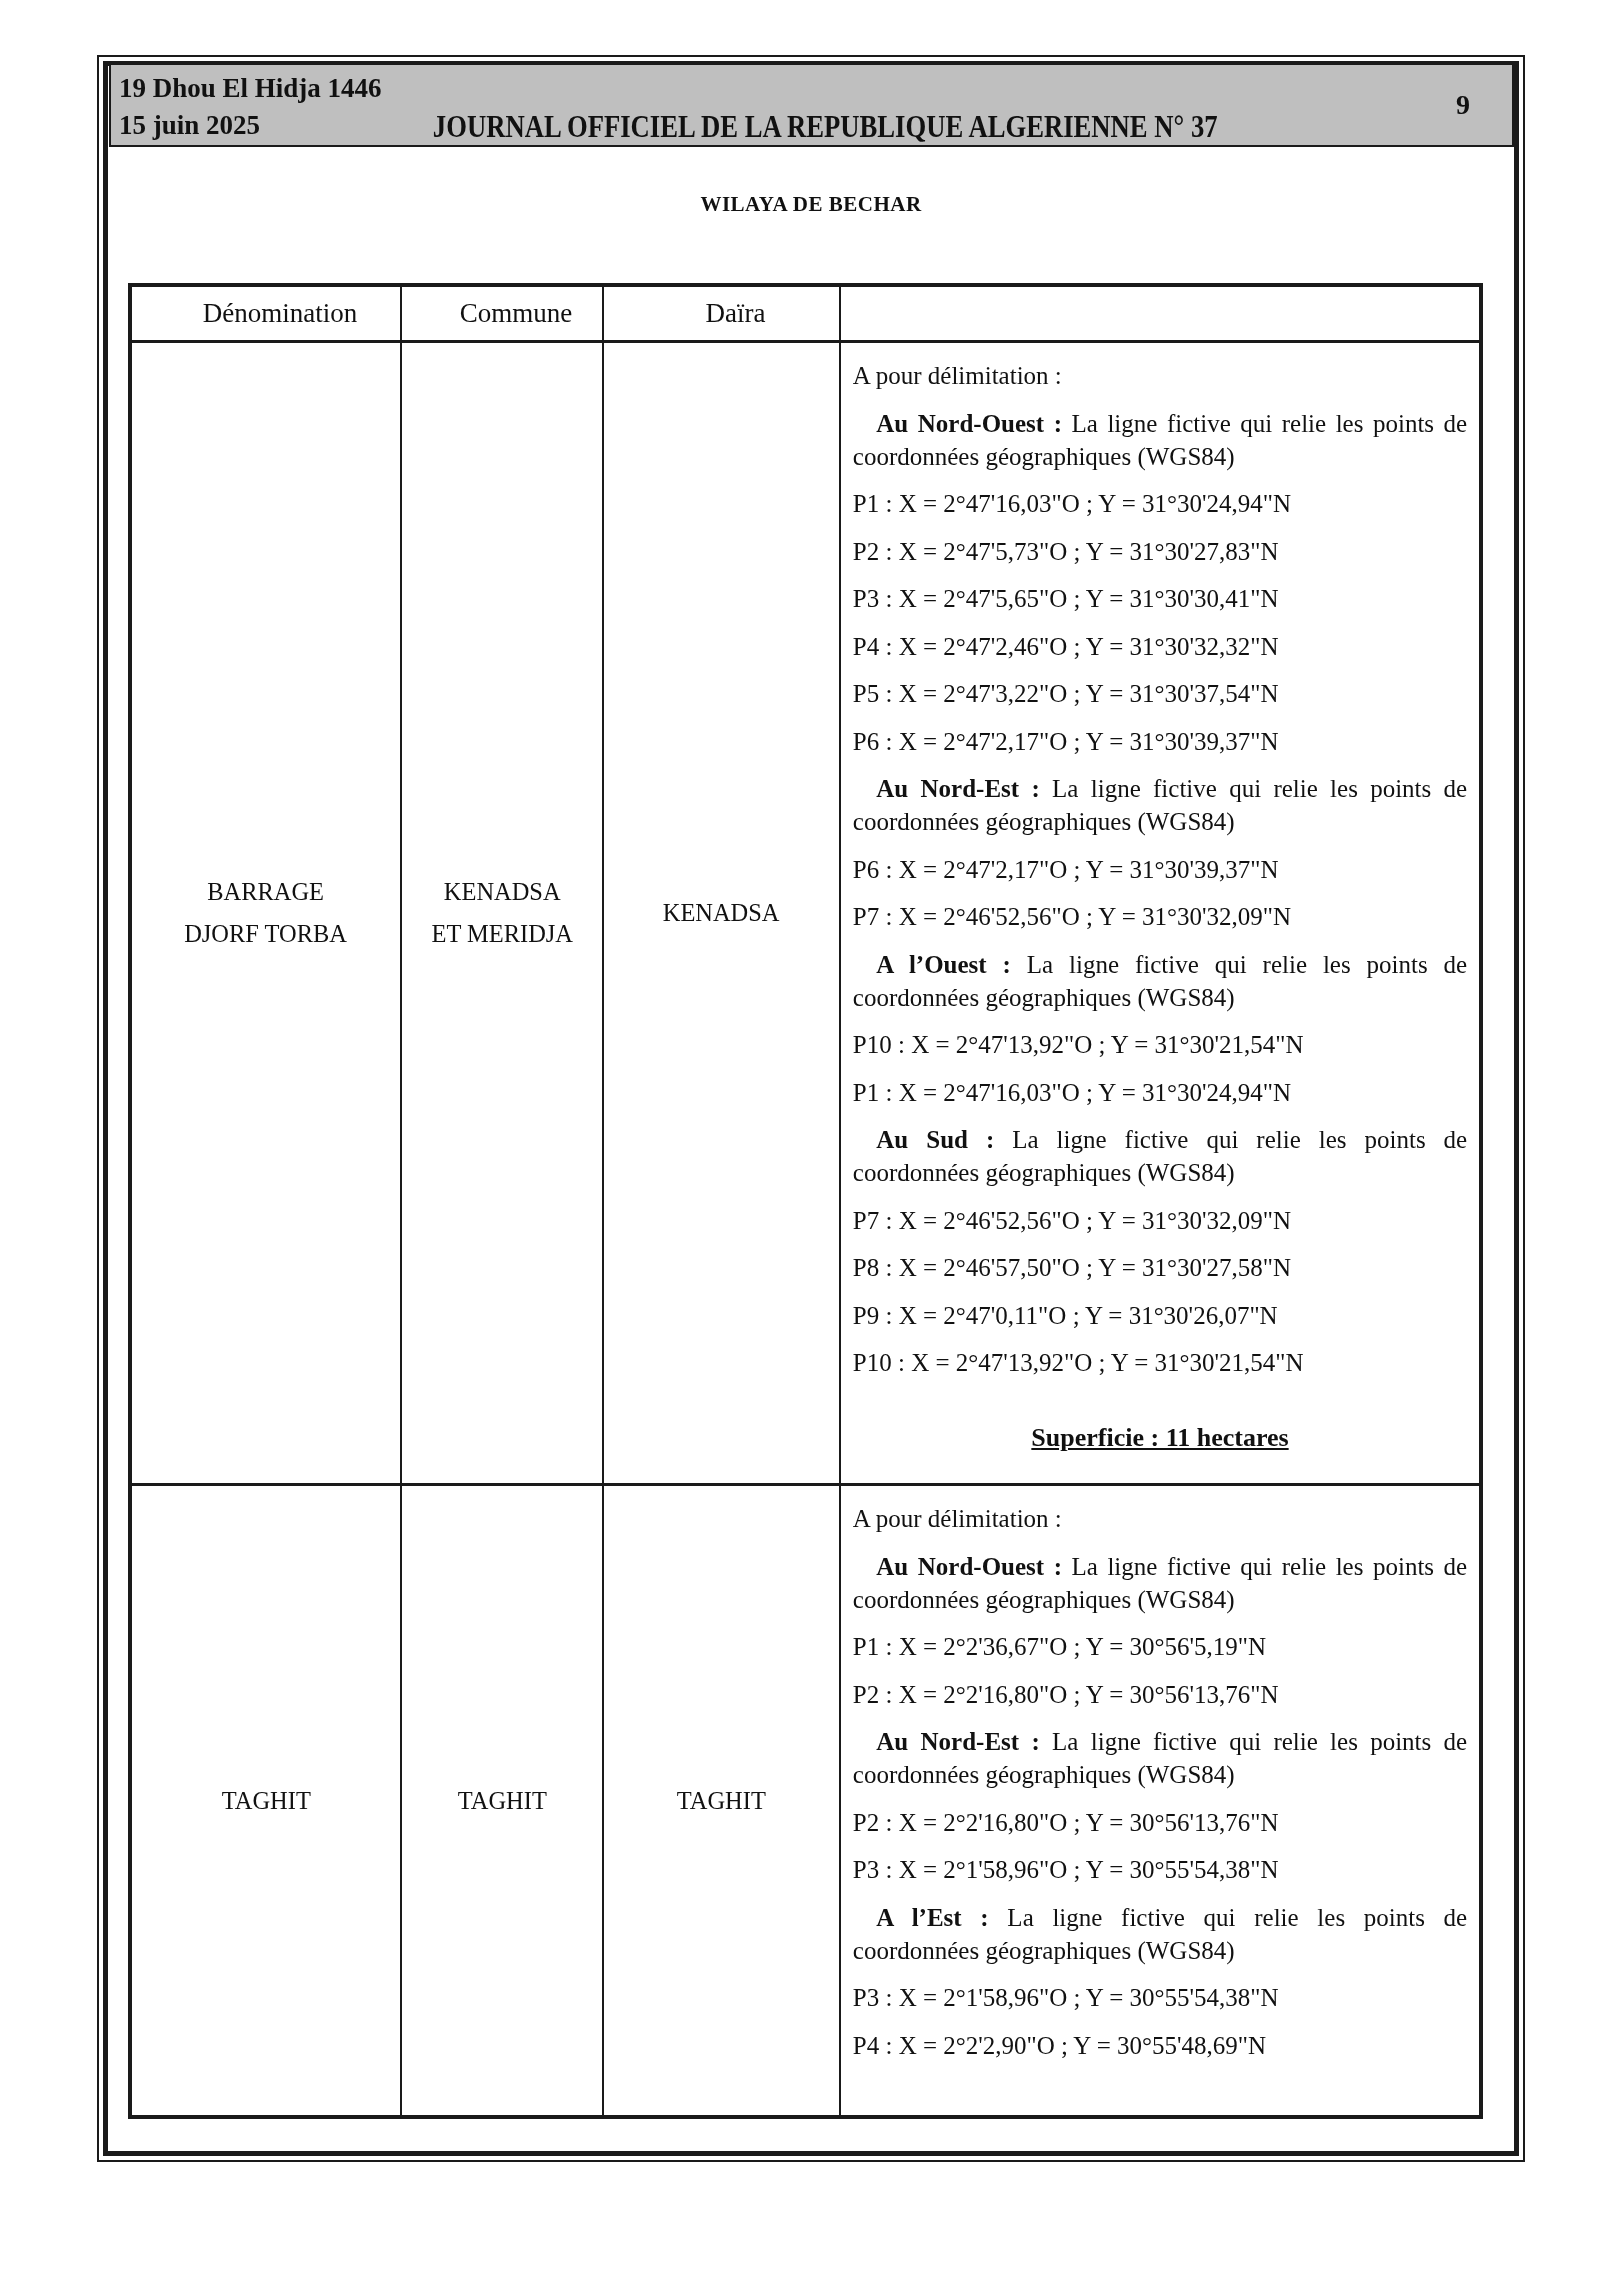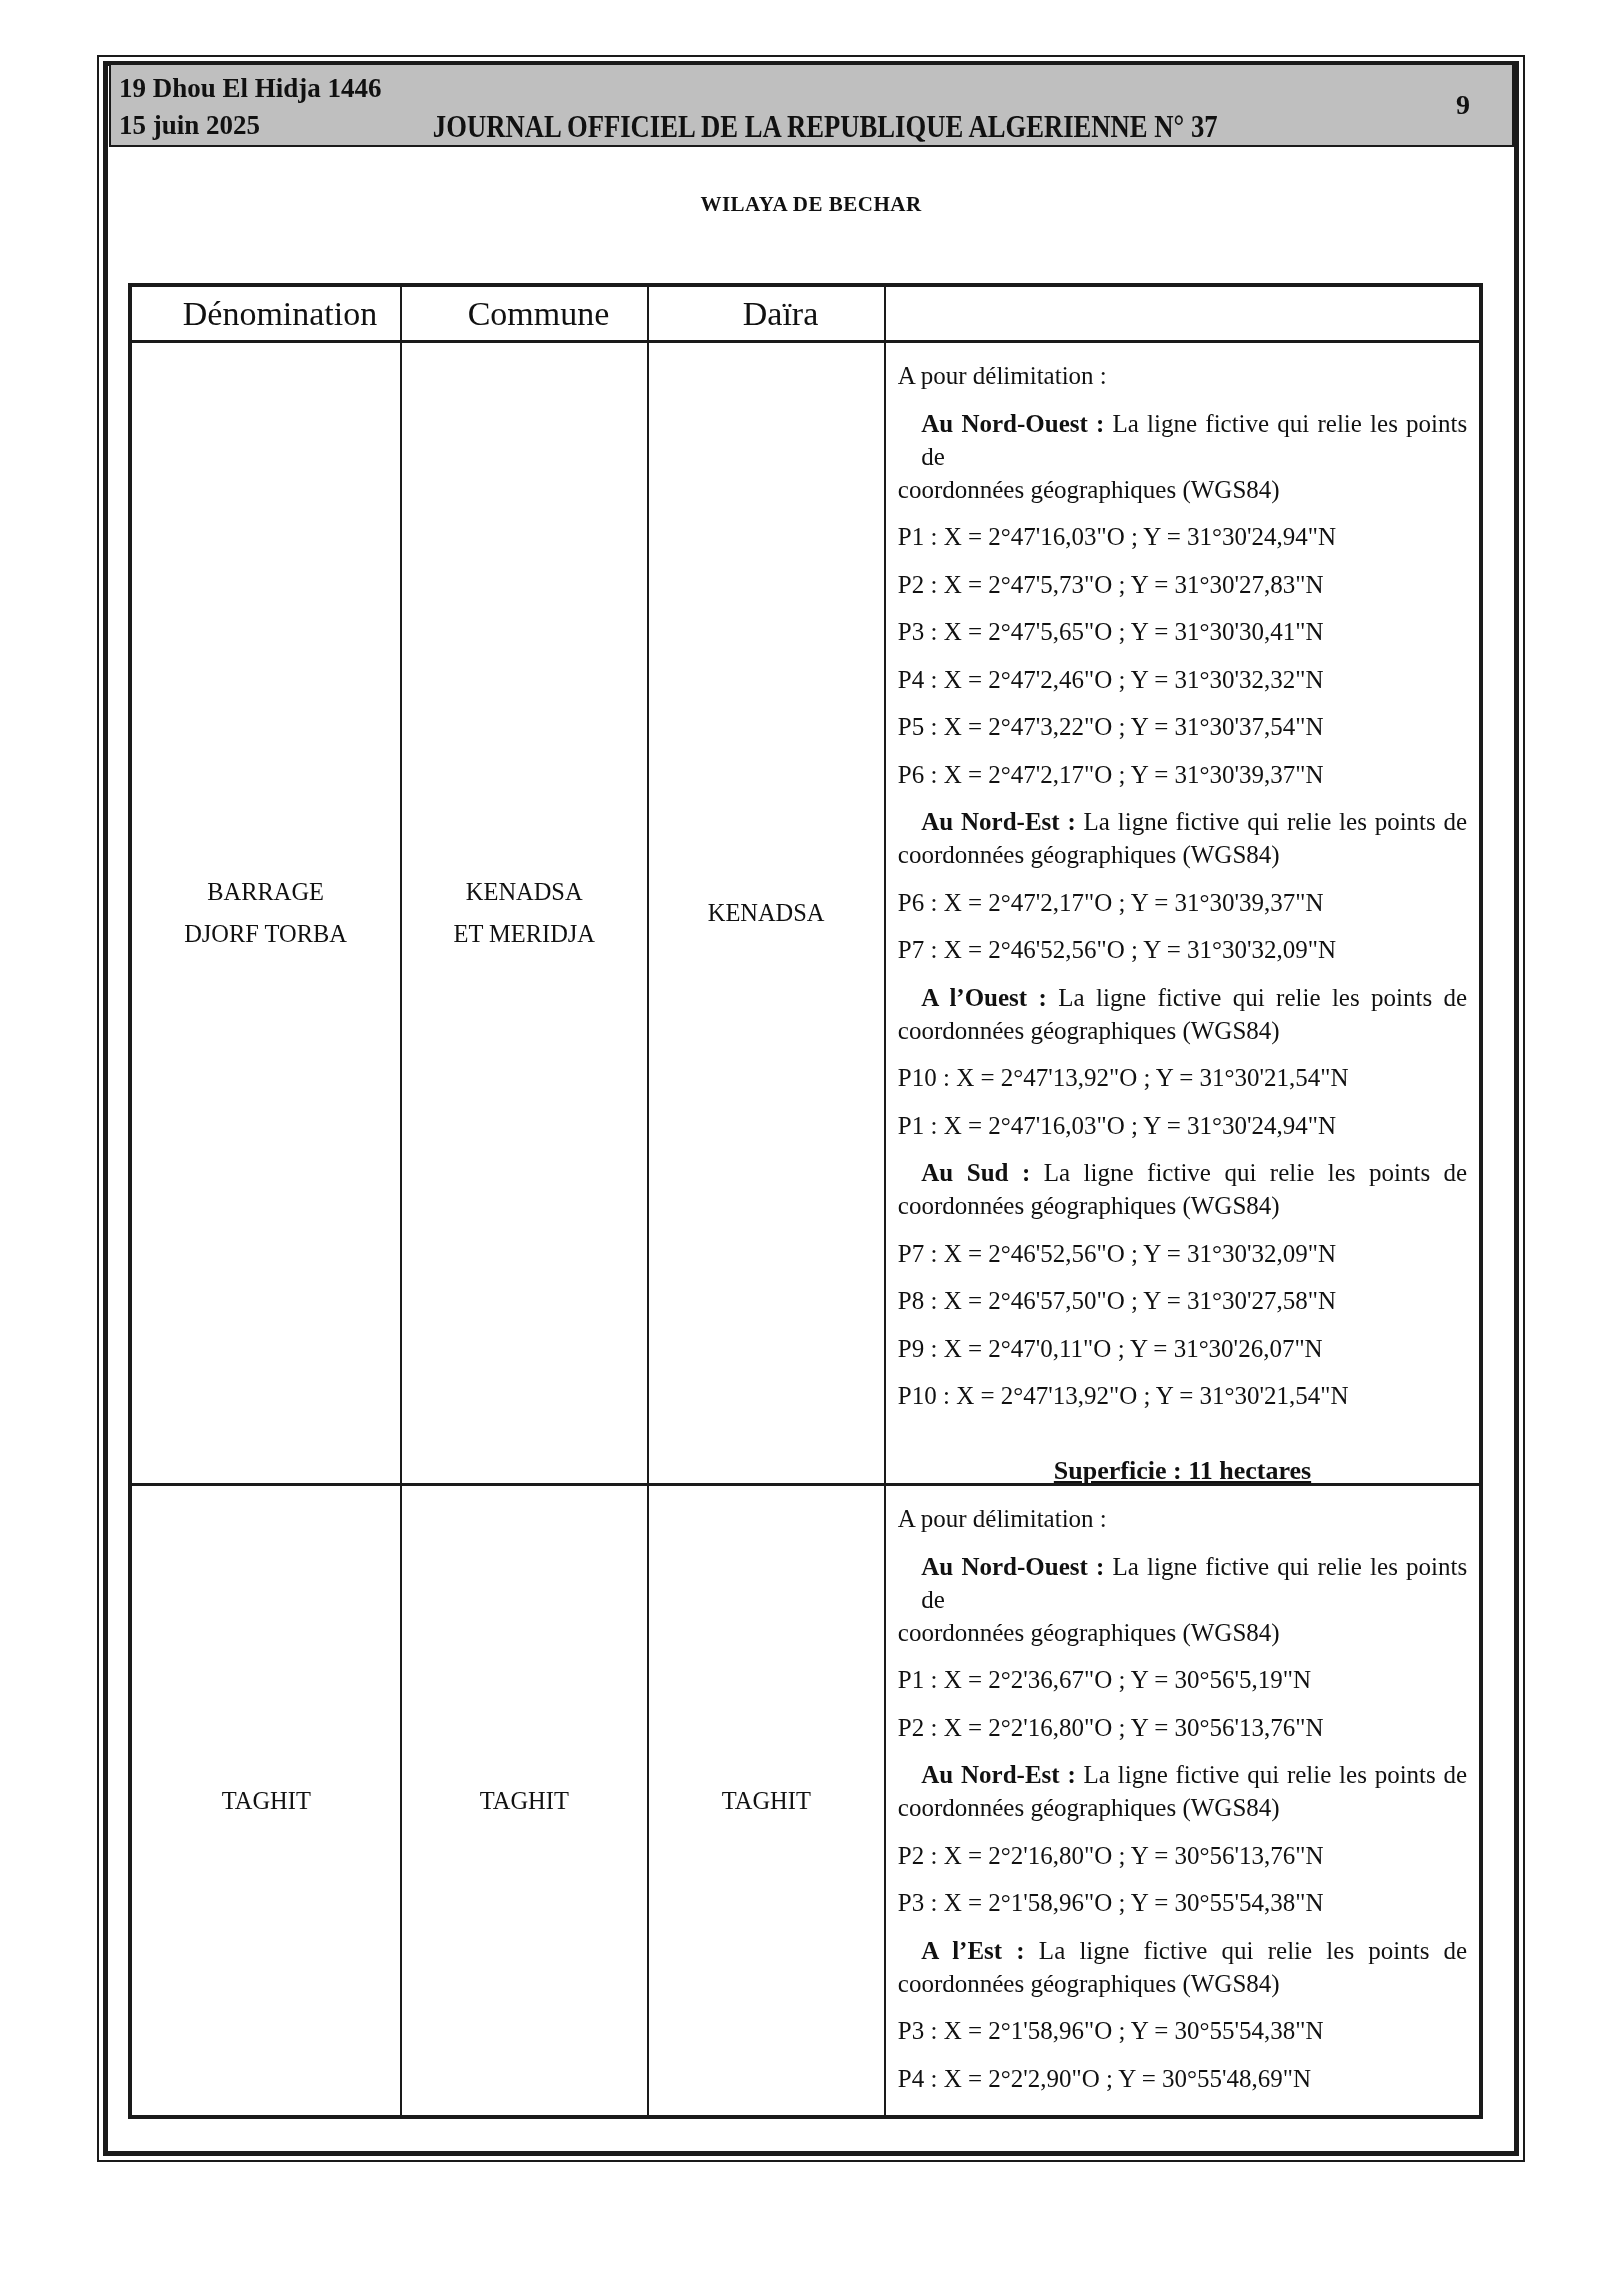--- a/index.html
+++ b/index.html
@@ -56,25 +56,25 @@
     position:absolute;left:128px;top:283px;width:1355px;height:1836px;
     border:4.5px solid var(--border);
     display:flex;flex-direction:column;background:var(--paper);
   }
   .thead{
     display:flex;height:56px;border-bottom:3.6px solid var(--border);
     flex:none;
   }
   .thead .cell{
     display:flex;align-items:center;justify-content:center;
-    font-size:34px;
+    font-size:27px;
     padding-left:28px;
   }
   .c1{width:270px;flex:none;border-right:2.7px solid var(--border);}
-  .c2{width:247px;flex:none;border-right:2.7px solid var(--border);}
+  .c2{width:202px;flex:none;border-right:2.7px solid var(--border);}
   .c3{width:237px;flex:none;border-right:2.7px solid var(--border);}
   .c4{flex:1;}
   .tbody{flex:1;display:flex;flex-direction:column;}
   .trow{display:flex;border-bottom:3.6px solid var(--border);flex:none;}
   .trow:first-child{height:1143px;}
   .trow:last-child{flex:1;border-bottom:none;}
   .name-cell{
     display:flex;align-items:center;justify-content:center;text-align:center;
   }
   .name-lines{transform:scaleX(0.94);transform-origin:center;}

